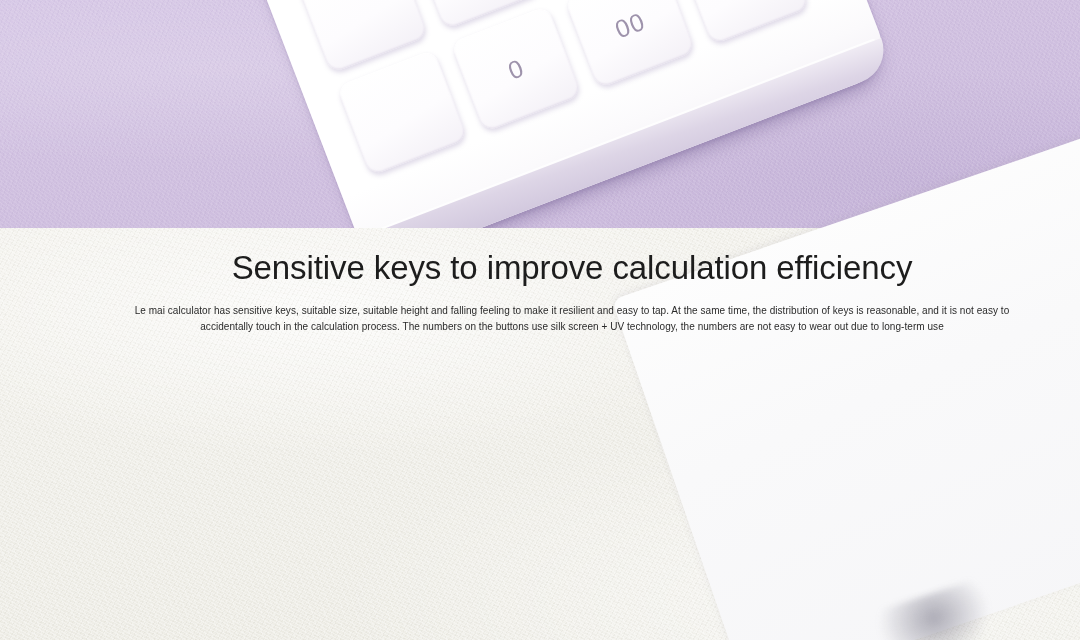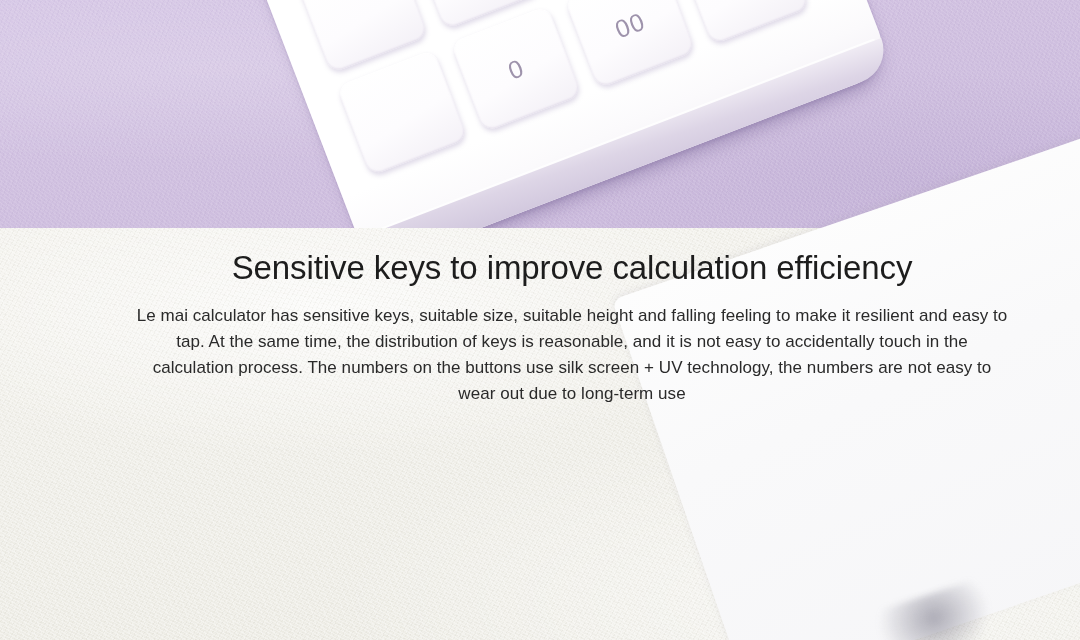--- a/index.html
+++ b/index.html
@@ -172,21 +172,21 @@
     font-size: 33px;
     font-weight: 400;
     color: #1d1d1d;
     letter-spacing: -0.1px;
     line-height: 1.1;
   }
   .body-copy {
     margin: 17px auto 0;
     width: 876px;
     font-family: "Liberation Sans", sans-serif;
-    font-size: 17px;
+    font-size: 10px;
     font-weight: 400;
     color: #2a2a2a;
     line-height: 1.53;
     letter-spacing: 0.05px;
   }
 </style>
 </head>
 <body>
 
 <div class="page">

